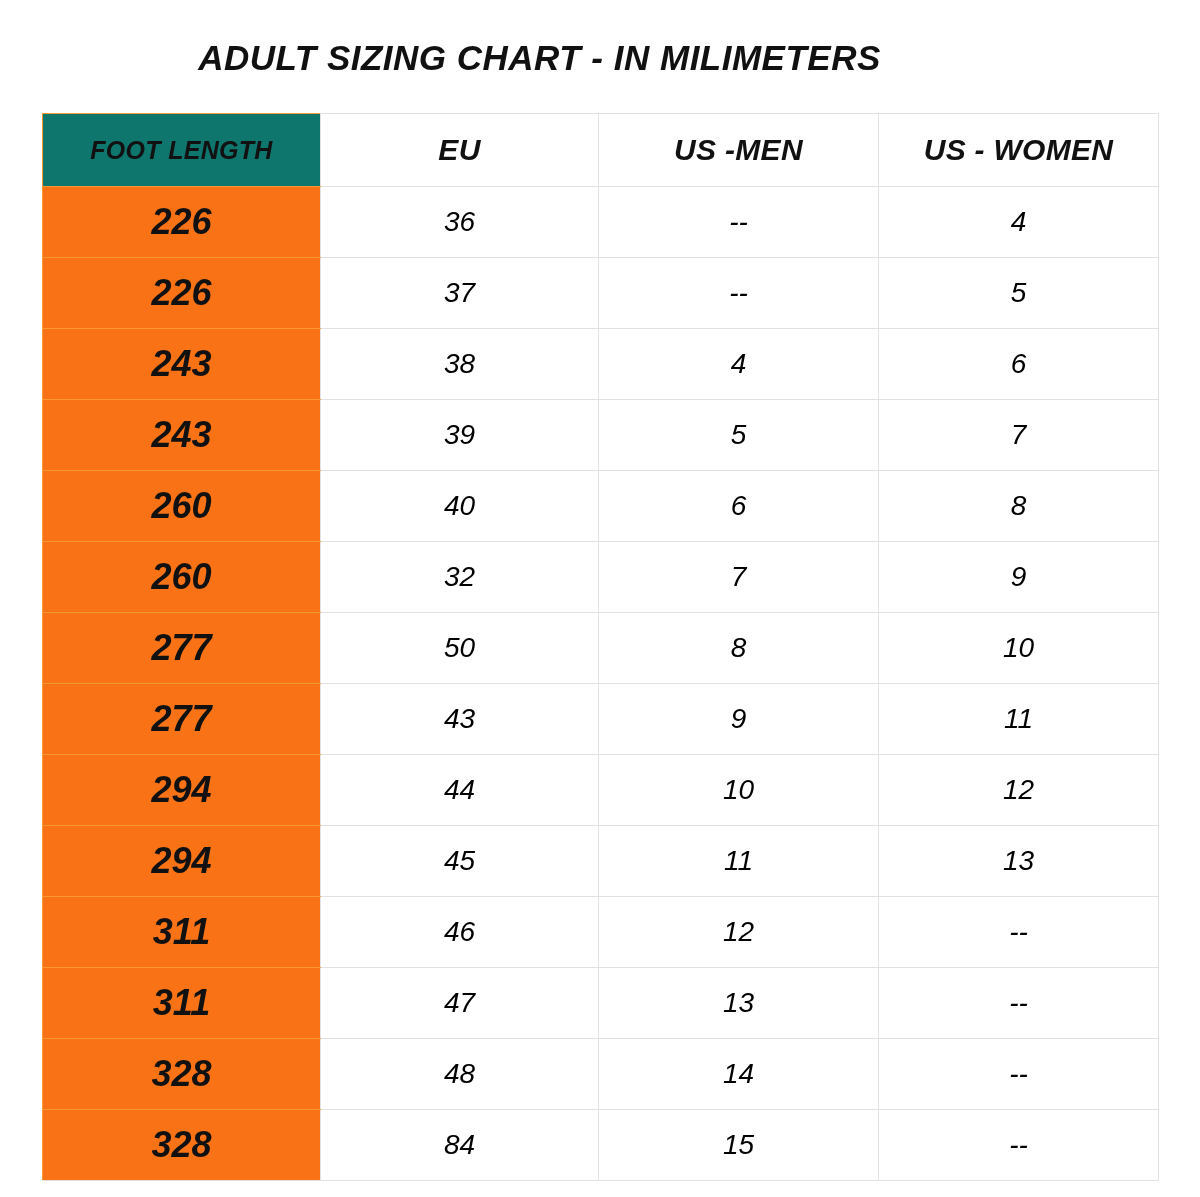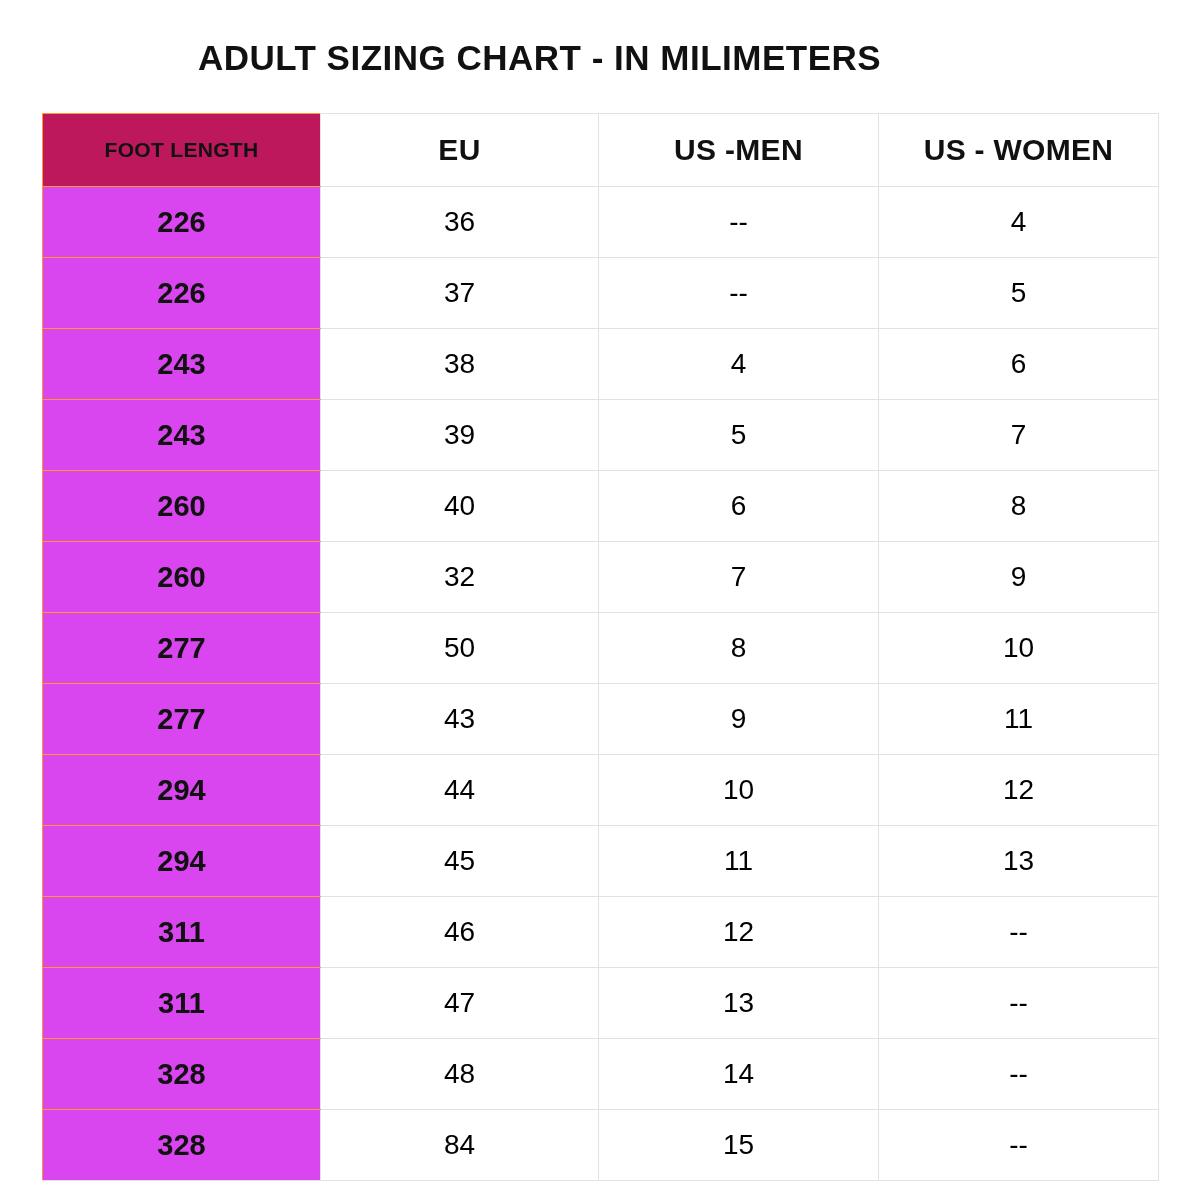--- a/index.html
+++ b/index.html
@@ -12,20 +12,21 @@
     height: 1197px;
     font-family: "Liberation Sans", sans-serif;
     color: #111111;
     overflow: hidden;
   }
   .page {
     width: 1079px;
     height: 1197px;
     box-sizing: border-box;
     position: relative;
+    font-style: italic;
   }
   .chart-title {
     text-align: center;
     font-size: 35px;
     font-weight: bold;
     letter-spacing: 0.5px;
     color: #111111;
     padding-top: 38px;
     padding-bottom: 0;
     margin: 0;
@@ -56,31 +57,31 @@
   }
   
   table.sizing thead th {
     font-size: 30px;
     font-weight: bold;
     color: #111111;
     height: 72px;
     letter-spacing: 0.3px;
   }
   table.sizing thead th.foot-head {
-    background: #be185d;
+    background: #0f766e;
     border-color: #f89a33;
     border-right: 1px solid #e2e2e2;
-    font-size: 21px;
+    font-size: 25px;
   }
   
   table.sizing td.foot-cell {
-    background: #d946ef;
+    background: #f97316;
     border-color: #f89a33;
     border-right: 1px solid #e2e2e2;
-    font-size: 29px;
+    font-size: 36px;
     font-weight: bold;
     color: #111111;
   }
   table.sizing td.val-cell {
     font-size: 28px;
     font-weight: normal;
     color: #000000;
   }
   
   table.sizing tbody tr:last-child td { border-bottom: 1px solid #e2e2e2; }

